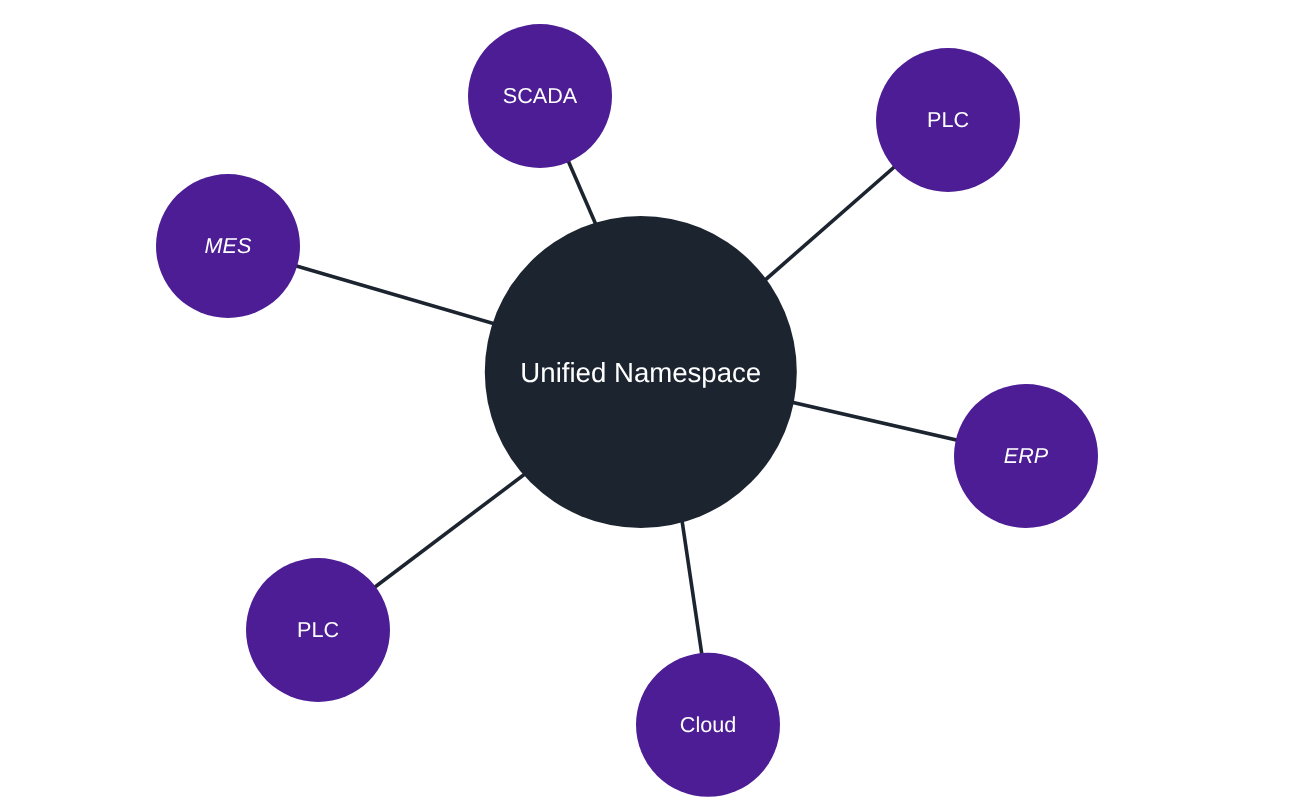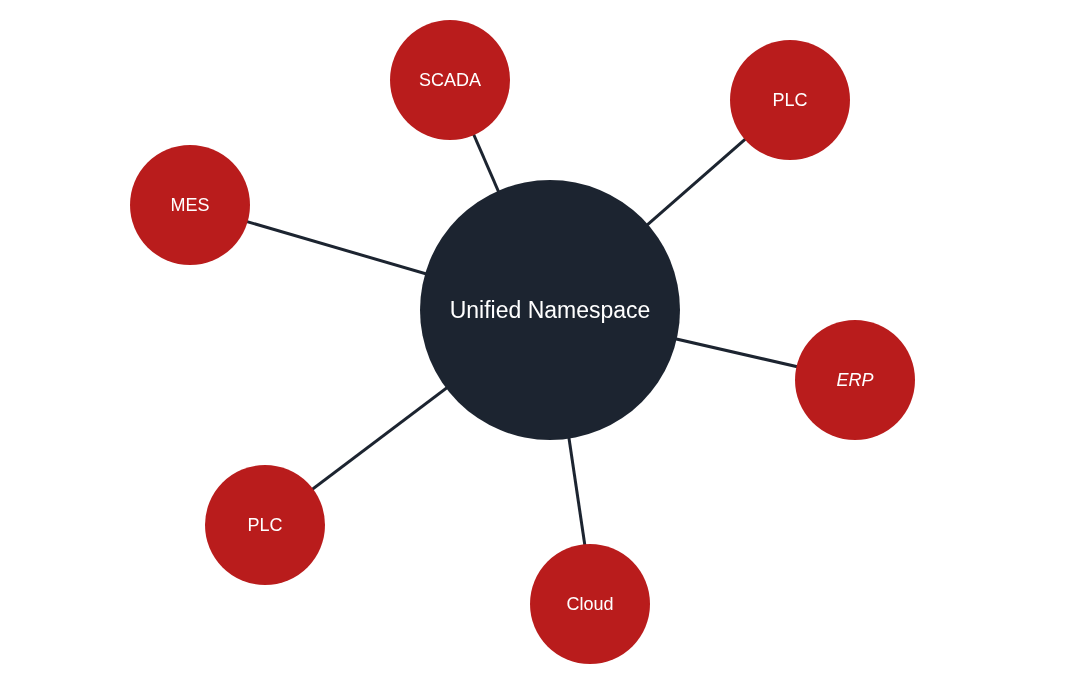--- a/index.html
+++ b/index.html
@@ -33,21 +33,21 @@
       font-size: 23px;
       font-weight: 500;
       text-align: center;
       z-index: 2;
     }
     .satellite-node {
       position: absolute;
       width: 120px;
       height: 120px;
       border-radius: 50%;
-      background: #b91c1c;
+      background: #4c1d95;
       display: flex;
       align-items: center;
       justify-content: center;
       color: #ffffff;
       font-size: 18px;
       font-weight: 400;
       text-align: center;
       z-index: 2;
     }
   </style>
@@ -56,33 +56,33 @@
 
 <svg class="diagram" width="1080" height="675">
   <line class="connector" x1="550" y1="310" x2="450" y2="80"></line>
   <line class="connector" x1="550" y1="310" x2="790" y2="100"></line>
   <line class="connector" x1="550" y1="310" x2="190" y2="205"></line>
   <line class="connector" x1="550" y1="310" x2="855" y2="380"></line>
   <line class="connector" x1="550" y1="310" x2="265" y2="525"></line>
   <line class="connector" x1="550" y1="310" x2="590" y2="580"></line>
 </svg>
 
-<div class="center-node" style="left:420px; top:180px;">
+<div class="center-node" style="left:404px; top:180px;">
   <span>Unified Namespace</span>
 </div>
 
 <div class="satellite-node" style="left:390px; top:20px;">
   <span>SCADA</span>
 </div>
 
 <div class="satellite-node" style="left:730px; top:40px;">
   <span>PLC</span>
 </div>
 
-<div class="satellite-node" style="left:130px; top:145px;">
+<div class="satellite-node" style="left:130px; top:145px;font-style:italic;">
   <span>MES</span>
 </div>
 
 <div class="satellite-node" style="left:795px; top:320px;font-style:italic;">
   <span>ERP</span>
 </div>
 
 <div class="satellite-node" style="left:205px; top:465px;">
   <span>PLC</span>
 </div>

